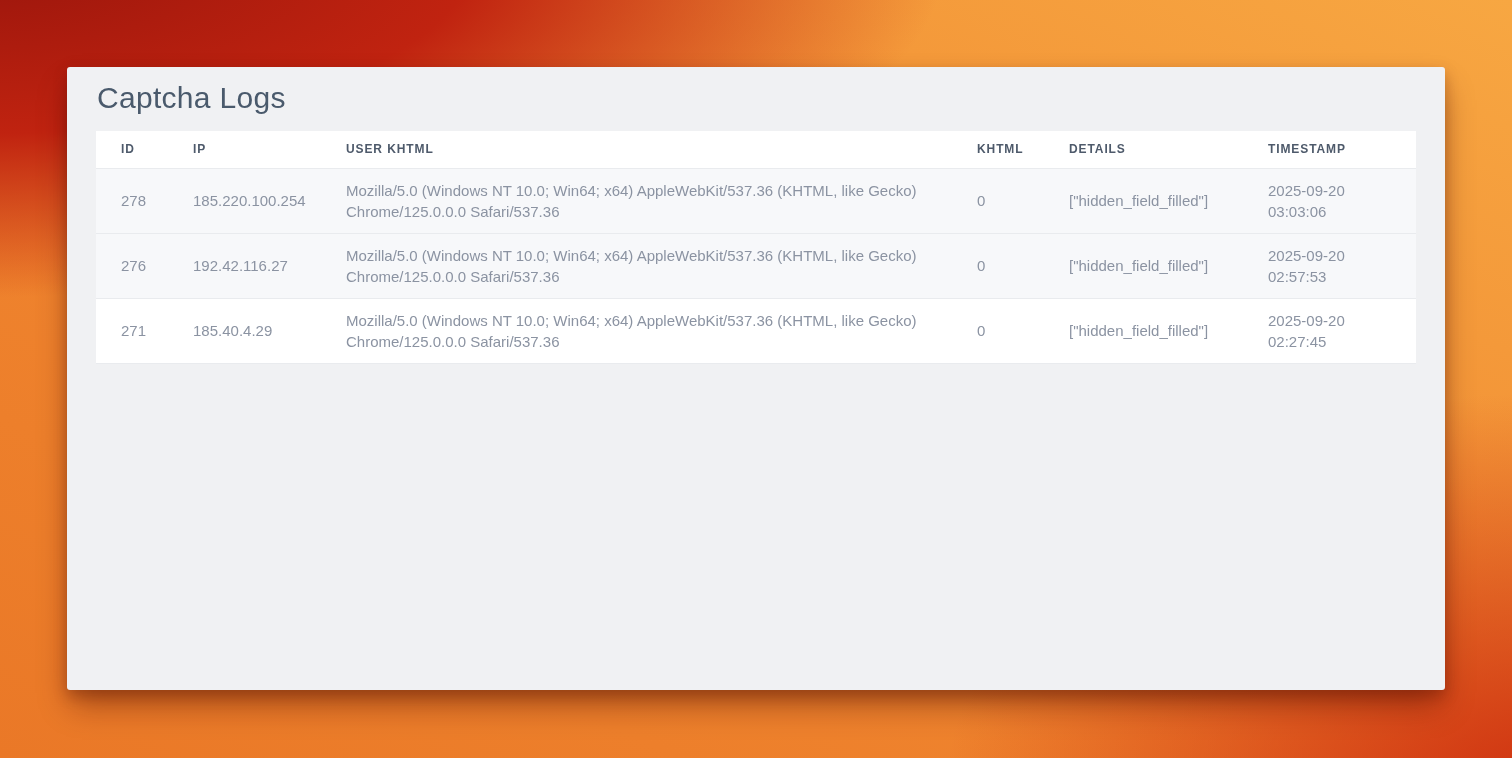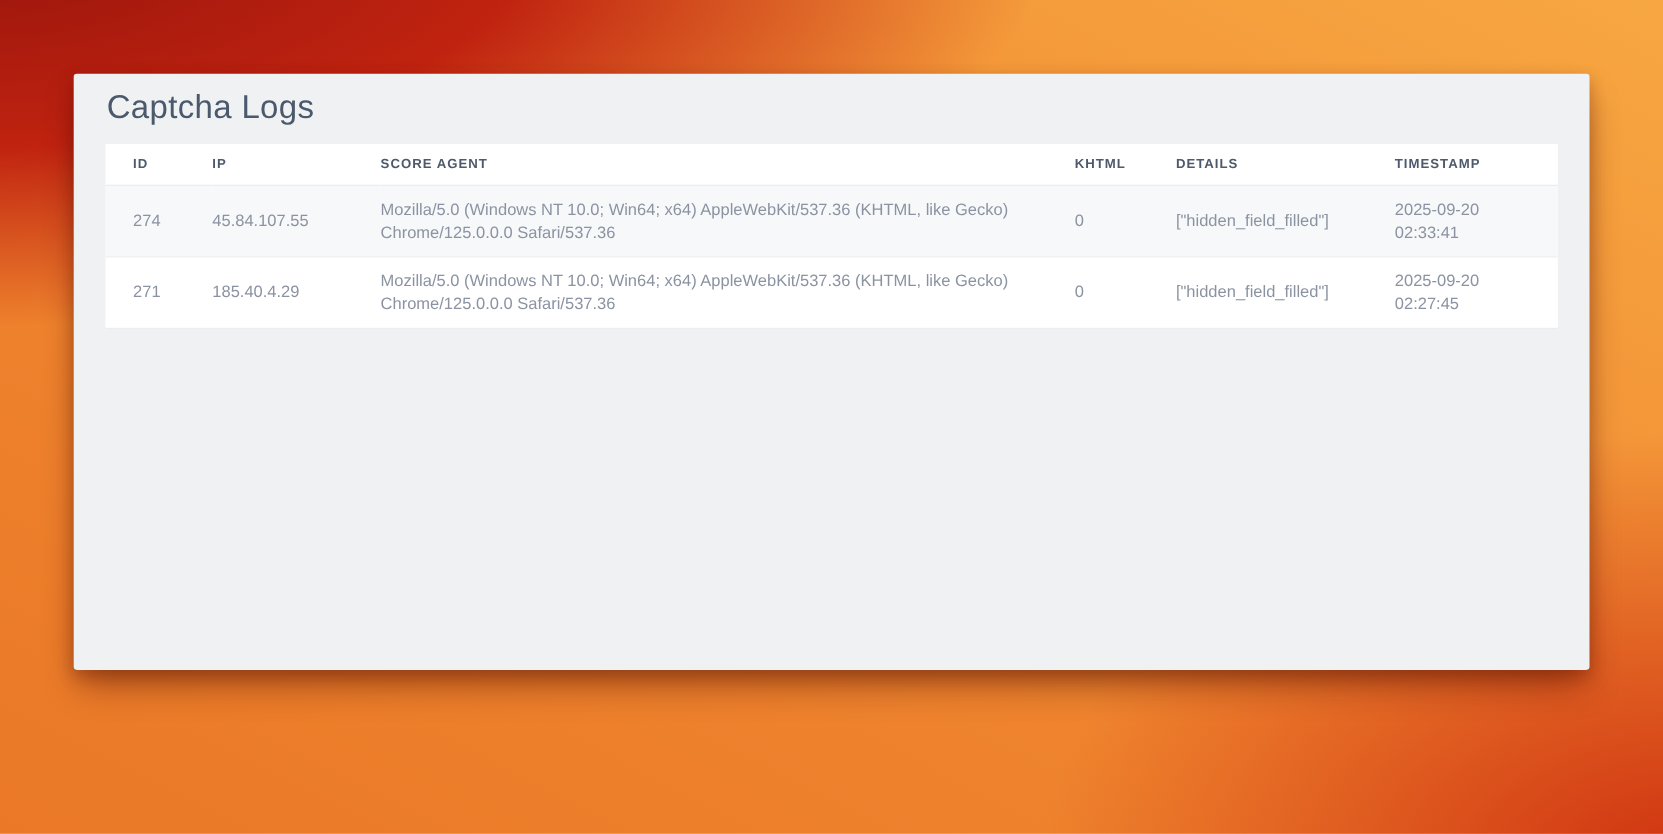--- a/index.html
+++ b/index.html
@@ -15,21 +15,21 @@
     background:
       radial-gradient(1250px 430px at -2% -5%, #9a150c 0%, #c02310 40%, rgba(208,55,18,0) 78%),
       radial-gradient(830px 560px at 102% 105%, rgba(200,32,10,0.85) 0%, rgba(213,60,25,0) 72%),
       linear-gradient(to top right, #ea7827 0%, #f0862f 45%, #f7a742 100%);
   }
   .card {
     position: absolute;
     left: 67px;
     top: 67px;
     width: 1378px;
-    height: 542px;
+    height: 623px;
     box-sizing: border-box;
     padding: 0 29px;
     background: #f0f1f3;
     border-radius: 3px;
     overflow: hidden;
     box-shadow: 0 18px 30px -4px rgba(75,12,0,0.45), 0 6px 14px rgba(75,12,0,0.25);
   }
   .page-title {
     margin: 0;
     padding: 15px 1px 17px;
@@ -94,34 +94,42 @@
         <col class="c-ip">
         <col class="c-ua">
       <col class="c-score">
         <col class="c-details">
         <col class="c-timestamp">
     </colgroup>
     <thead>
       <tr>
         <th class="first">ID</th>
         <th>IP</th>
-        <th>SCORE AGENT</th>
+        <th>USER KHTML</th>
         <th>KHTML</th>
         <th>DETAILS</th>
         <th>TIMESTAMP</th>
       </tr>
     </thead>
     <tbody>
         <tr class="striped">
-    <td class="first cell-id">274</td>
-    <td class="cell-ip">45.84.107.55</td>
+    <td class="first cell-id">278</td>
+    <td class="cell-ip">185.220.100.254</td>
     <td class="cell-ua">Mozilla/5.0 (Windows NT 10.0; Win64; x64) AppleWebKit/537.36 (KHTML, like Gecko) Chrome/125.0.0.0 Safari/537.36</td>
     <td class="cell-score">0</td>
     <td class="cell-details">["hidden_field_filled"]</td>
-    <td class="cell-timestamp">2025-09-20 02:33:41</td>
+    <td class="cell-timestamp">2025-09-20 03:03:06</td>
+  </tr>
+        <tr class="striped">
+    <td class="first cell-id">276</td>
+    <td class="cell-ip">192.42.116.27</td>
+    <td class="cell-ua">Mozilla/5.0 (Windows NT 10.0; Win64; x64) AppleWebKit/537.36 (KHTML, like Gecko) Chrome/125.0.0.0 Safari/537.36</td>
+    <td class="cell-score">0</td>
+    <td class="cell-details">["hidden_field_filled"]</td>
+    <td class="cell-timestamp">2025-09-20 02:57:53</td>
   </tr>
         <tr>
     <td class="first cell-id">271</td>
     <td class="cell-ip">185.40.4.29</td>
     <td class="cell-ua">Mozilla/5.0 (Windows NT 10.0; Win64; x64) AppleWebKit/537.36 (KHTML, like Gecko) Chrome/125.0.0.0 Safari/537.36</td>
     <td class="cell-score">0</td>
     <td class="cell-details">["hidden_field_filled"]</td>
     <td class="cell-timestamp">2025-09-20 02:27:45</td>
   </tr>
       </tbody>

